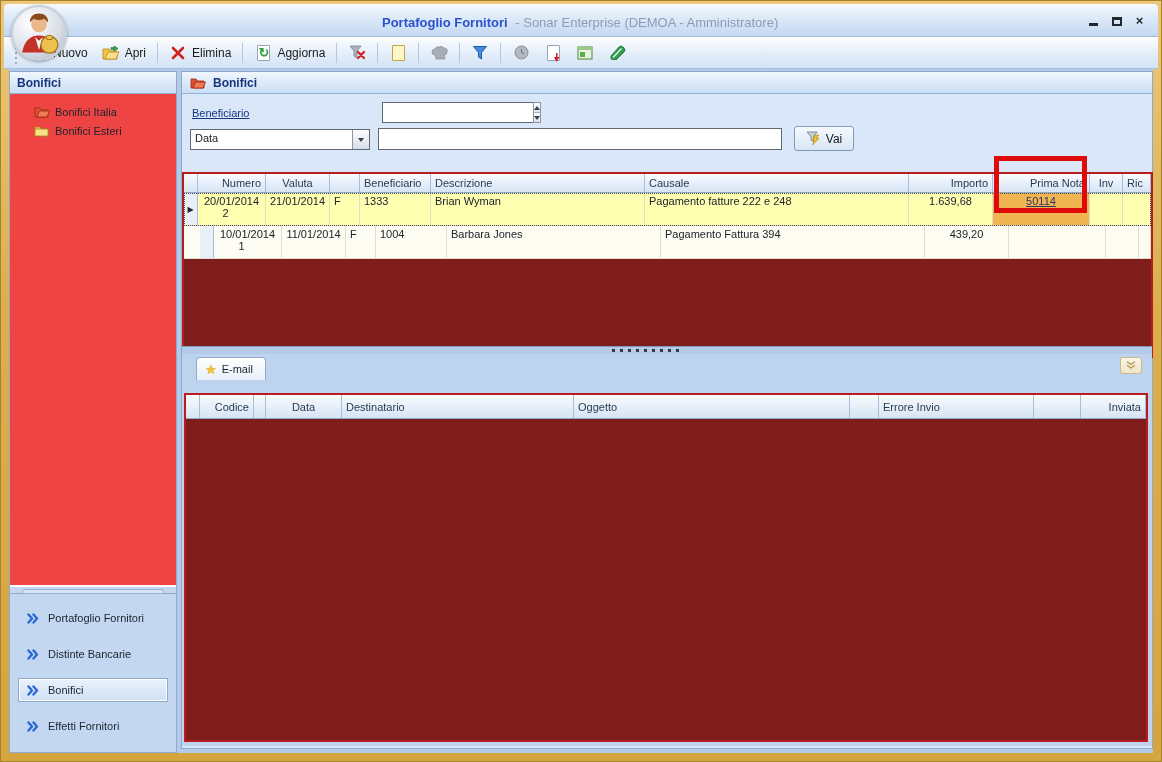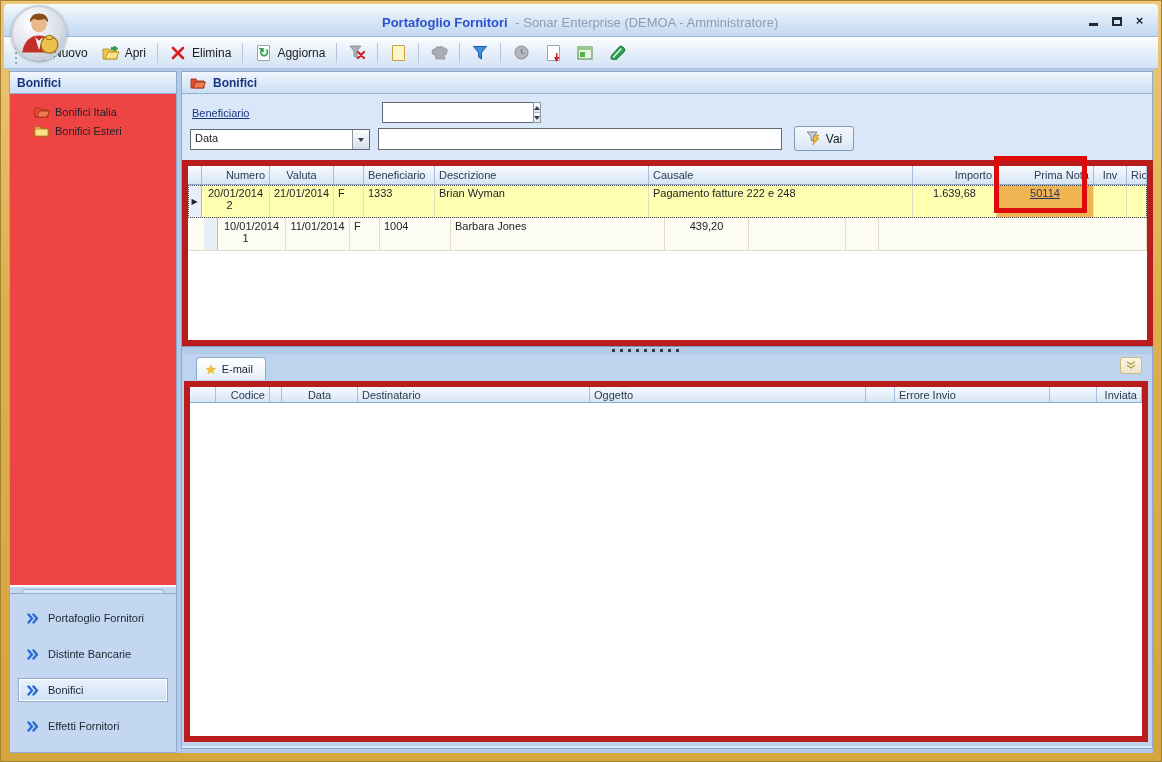--- a/index.html
+++ b/index.html
@@ -92,21 +92,21 @@
   .combo-text { flex:1; padding:2px 4px; font-size:11px; }
   .combo-btn { width:17px; background:linear-gradient(180deg,#fdfdfd,#d7dee8); border-left:1px solid #8a96a6;
     display:flex; align-items:center; justify-content:center; }
   .search-input { position:absolute; left:196px; top:33px; width:404px; height:22px;
     border:1px solid #636973; padding:2px 5px; font-size:11px; font-family:"Liberation Sans",sans-serif; }
   .vai-btn { position:absolute; left:612px; top:31px; width:60px; height:25px;
     background:linear-gradient(180deg,#f5f9fd,#d9e6f5); border:1px solid #7f9db9; border-radius:3px;
     display:flex; align-items:center; justify-content:center; gap:4px; font-size:12px; color:#14181f; }
 
   
-  .grid { position:absolute; background:#ffffff; border:6px solid #b91c1c; overflow:hidden; }
+  .grid { position:absolute; background:#7f1d1d; border:2px solid #b91c1c; overflow:hidden;margin-top:12px; }
   .g-head { display:flex; height:19px; background:linear-gradient(180deg,#f8fbfe,#d6e4f4);
     border-bottom:1px solid #8fa9cc; }
   .hcell { border-right:1px solid #a6bedc; font-size:11px; color:#2b3b52; padding:2px 4px;
     display:flex; align-items:center; overflow:hidden; white-space:nowrap; }
   .hcell.r { justify-content:flex-end; } .hcell.c { justify-content:center; }
   .g-row { display:flex; border-bottom:1px solid #e2ddc6; }
   .cell { border-right:1px solid #e2ddc6; padding:2px 4px; font-size:11px; color:#20242c;
     overflow:hidden; white-space:nowrap; }
   .cell.r { text-align:center; }
   .ind { background:#e9eff7; border-right:1px solid #a6bedc; display:flex; align-items:center; justify-content:center;
@@ -134,21 +134,21 @@
   .tab { position:absolute; left:14px; top:3px; height:23px; padding:0 12px 0 8px;
     background:linear-gradient(180deg,#ffffff,#e7eff9); border:1px solid #8fa9cc; border-bottom:none;
     border-radius:4px 4px 0 0; display:flex; align-items:center; gap:5px; font-size:11px; color:#1c2430; }
   .star { color:#f2c232; font-size:13px; text-shadow:0 0 1px #b98c14; }
   .collapse-btn { position:absolute; right:10px; top:3px; width:22px; height:17px;
     background:linear-gradient(180deg,#fbf6e6,#efe6c8); border:1px solid #cbb987; border-radius:3px;
     display:flex; align-items:center; justify-content:center; }
   .egrid { left:2px; top:27px; right:4px; bottom:4px; }
   .e0{width:14px;} .e1{width:54px;} .e2{width:12px;} .e3{width:76px;} .e4{width:232px;}
   .e5{width:276px;} .e6{width:29px;} .e7{width:155px;} .e8{width:47px;} .e9{flex:1;}
-  .egrid .g-head { height:16px;padding-left:12px; }
+  .egrid .g-head { height:24px; }
 
   
   .annotation { position:absolute; left:993px; top:155px; width:93px; height:57px;
     border:5px solid #de0b0b; z-index:60; pointer-events:none; }
 </style>
 </head>
 <body>
 
 <div id="window">
 
@@ -421,20 +421,21 @@
         <div class="g-row row-plain">
           <div class="cell c0 ind"></div>
           <div class="cell c1 r">
             <div>10/01/2014</div>
             <div class="c" style="padding-right:12px;">1</div>
           </div>
           <div class="cell c2 r">11/01/2014</div>
           <div class="cell c3">F</div>
           <div class="cell c4">1004</div>
           <div class="cell c5">Barbara Jones</div>
+          <div class="cell c6">Pagamento Fattura 394</div>
           <div class="cell c7 r">439,20</div>
           <div class="cell c8 r"></div>
           <div class="cell c9"></div>
           <div class="cell c10"></div>
         </div>
       </div>
 
       <div class="h-splitter">
         <div class="dots"></div>
       </div>

